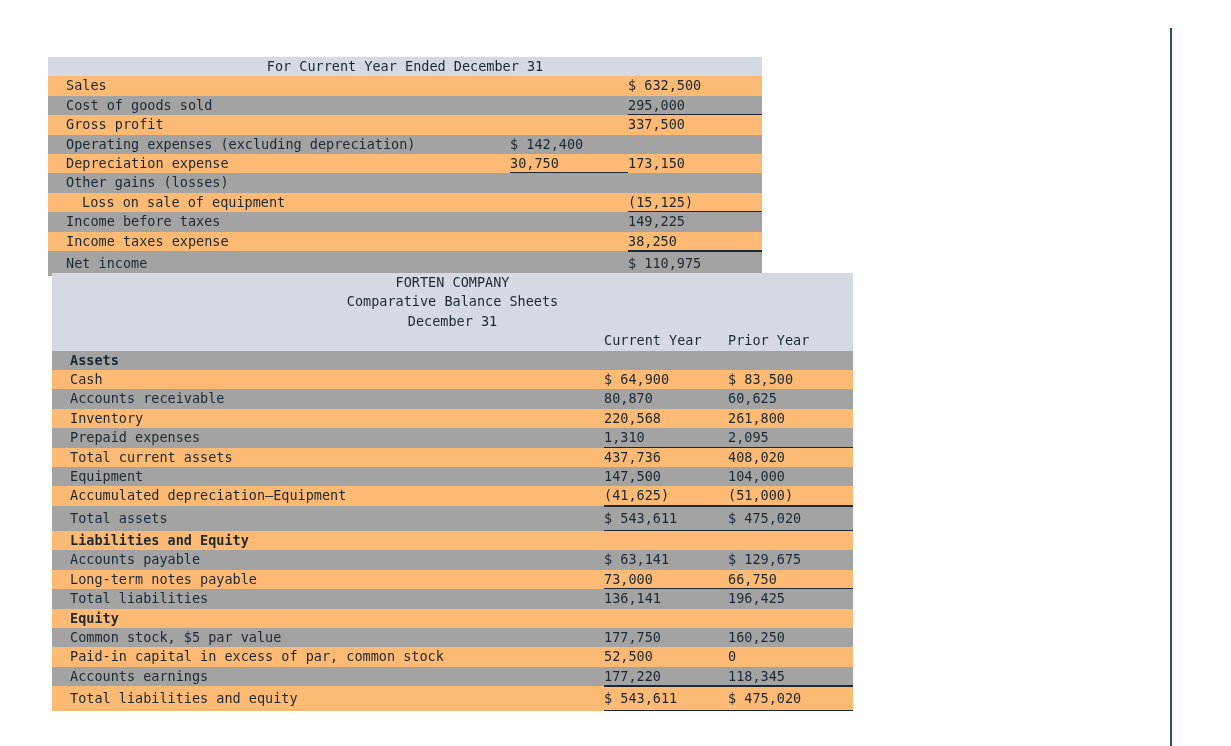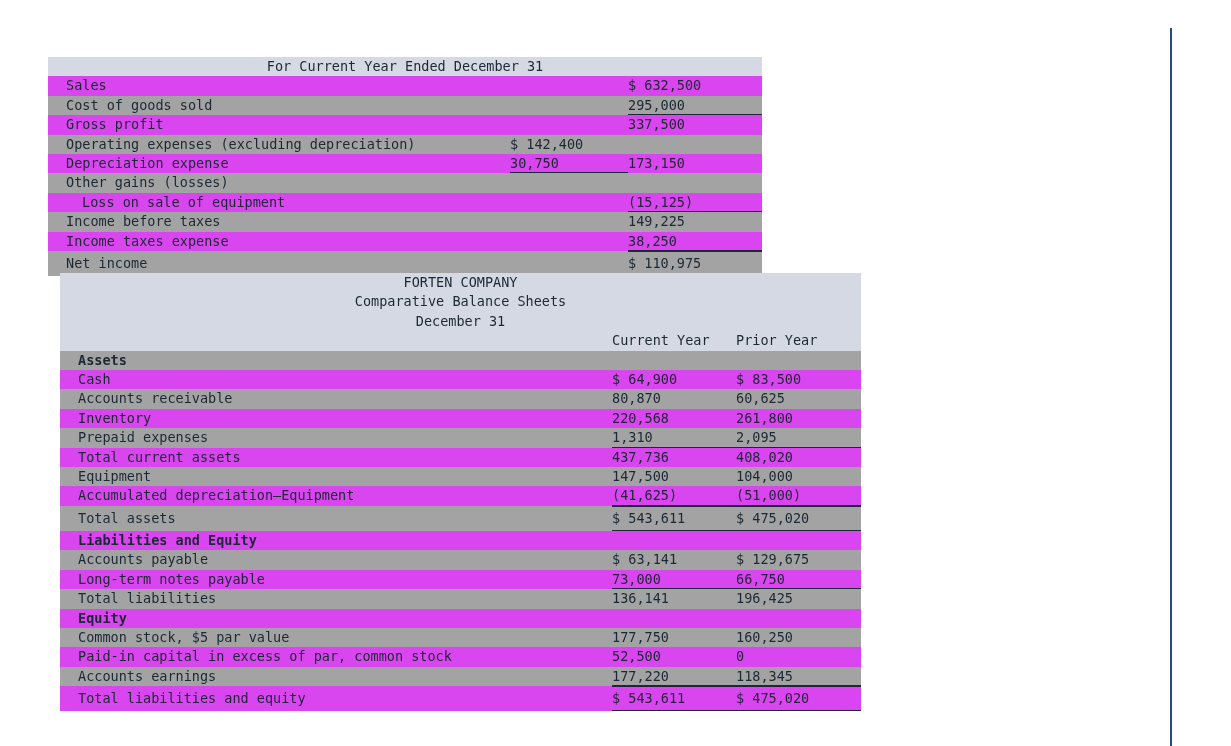--- a/index.html
+++ b/index.html
@@ -44,21 +44,21 @@
   
   .band td {
     background: #d5d9e3;
   }
   .band-title {
     text-align: center;
     line-height: 19.4px;
   }
 
   
-  tr.shade td { background: #d946ef; }
+  tr.shade td { background: #fdba74; }
   tr.plain td { background: #a3a3a3; }
 
   
   td.label {
     padding-left: 18px;
   }
   td.label.ind1 { padding-left: 34px; }
   td.bold { font-weight: bold; }
 
   
@@ -102,21 +102,21 @@
     background: #1c2833;
   }
 
   
   #income-statement { left: 48px; top: 28px; width: 714px; margin-top: 29px; }
   #income-statement col.c-label { width: 462px; }
   #income-statement col.c-a     { width: 118px; }
   #income-statement col.c-b     { width: 134px; }
 
   
-  #balance-sheet { left: 60px; top: 273px; width: 801px; }
+  #balance-sheet { left: 52px; top: 273px; width: 801px; }
   #balance-sheet col.c-label { width: 552px; }
   #balance-sheet col.c-cur   { width: 124px; }
   #balance-sheet col.c-pri   { width: 125px; }
 
   .colhead {
     padding-right: 4px;
     font-weight: normal;
   }
 </style>
 </head>

